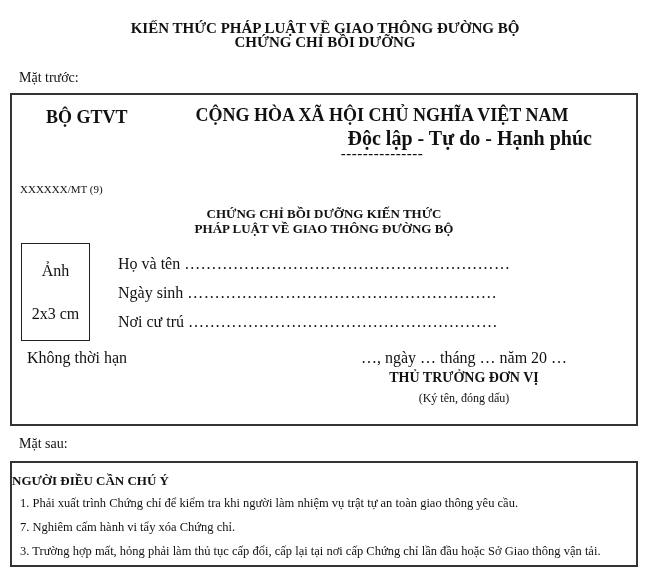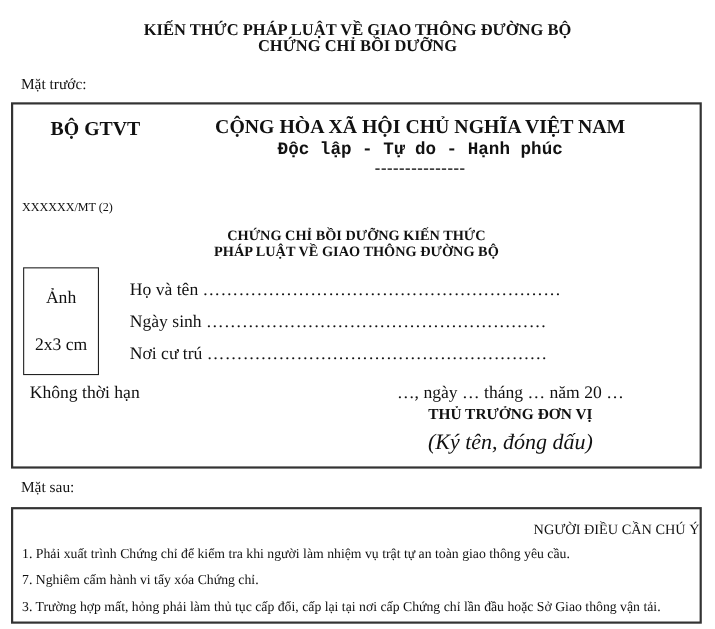--- a/index.html
+++ b/index.html
@@ -10,61 +10,61 @@
   #doc-title-1 { left:0; width:650px; top:4px; font-size:15px; font-weight:bold; text-align:center;margin-top:30px; }
   #doc-title-2 { left:0; width:650px; top:20px; font-size:15px; font-weight:bold; text-align:center; }
   #front-label { left:19px; top:70px; font-size:14px; }
 
   .card { position:absolute; border:2px solid #333; box-sizing:border-box; background:#fff; }
   #front-card { left:10px; top:93px; width:628px; height:333px; }
   #back-card { left:10px; top:461px; width:628px; height:106px; }
 
   #agency { left:18px; top:12px; font-size:18px; font-weight:bold;margin-left:16px; }
   #nation { left:160px; width:420px; top:10px; font-size:18px; font-weight:bold; text-align:center; }
-  #motto { left:160px; width:420px; top:32px; font-size:16px; font-weight:bold; text-align:center;font-family:Liberation Mono, monospace; }
+  #motto { left:160px; width:420px; top:32px; font-size:20px; font-weight:bold; text-align:right; }
   #motto-rule { left:160px; width:420px; top:50px; font-size:15px; font-weight:bold; text-align:center; letter-spacing:0.5px; }
   #cert-number { left:8px; top:88px; font-size:11px; }
   #cert-title-1 { left:0; width:624px; top:111px; font-size:13px; font-weight:bold; text-align:center; }
   #cert-title-2 { left:0; width:624px; top:126px; font-size:13px; font-weight:bold; text-align:center; }
 
   #photo-box { left:9px; top:148px; width:69px; height:98px; border:1.5px solid #222; box-sizing:border-box;
                display:flex; flex-direction:column; align-items:center; justify-content:center; font-size:16px; line-height:19px;gap:24px; }
 
   .field { position:absolute; left:106px; font-size:16px; white-space:nowrap; }
   #field-name { top:160px; }
   #field-dob { top:189px; }
   #field-residence { top:218px; }
   .dots { letter-spacing:0.3px; }
 
   #validity { left:15px; top:254px; font-size:16px; }
   #date-line { left:330px; width:244px; top:254px; font-size:16px; text-align:center; }
   #signer-title { left:330px; width:244px; top:275px; font-size:14px; font-weight:bold; text-align:center; }
-  #signer-note { left:330px; width:244px; top:296px; font-size:20px; font-style:italic; text-align:center; }
+  #signer-note { left:330px; width:244px; top:296px; font-size:12px; text-align:center; }
 
   #back-label { left:19px; top:436px; font-size:14px; }
-  #notes-title { left:0; width:624px; top:10px; font-size:13px; font-weight:normal; text-align:right; }
+  #notes-title { left:0; width:624px; top:10px; font-size:13px; font-weight:bold; text-align:left; }
   .note { position:absolute; left:8px; font-size:12.5px; white-space:nowrap; }
   #note-1 { top:33px; }
   #note-2 { top:57px; }
   #note-3 { top:81px; }
 </style>
 </head>
 <body>
 
 <div id="doc-title-1" class="abs">CHỨNG CHỈ BỒI DƯỠNG</div>
 <div id="doc-title-2" class="abs">KIẾN THỨC PHÁP LUẬT VỀ GIAO THÔNG ĐƯỜNG BỘ</div>
 
 <div id="front-label" class="abs">Mặt trước:</div>
 
 <div id="front-card" class="card">
   <div id="agency" class="abs">BỘ GTVT</div>
   <div id="nation" class="abs">CỘNG HÒA XÃ HỘI CHỦ NGHĨA VIỆT NAM</div>
   <div id="motto" class="abs">Độc lập - Tự do - Hạnh phúc</div>
   <div id="motto-rule" class="abs">---------------</div>
-  <div id="cert-number" class="abs">XXXXXX/MT (2)</div>
+  <div id="cert-number" class="abs">XXXXXX/MT (9)</div>
   <div id="cert-title-1" class="abs">CHỨNG CHỈ BỒI DƯỠNG KIẾN THỨC</div>
   <div id="cert-title-2" class="abs">PHÁP LUẬT VỀ GIAO THÔNG ĐƯỜNG BỘ</div>
 
   <div id="photo-box" class="abs">
     <span>Ảnh</span>
     <span>2x3 cm</span>
   </div>
 
   <div id="field-name" class="field">
     <span>Họ và tên</span>

